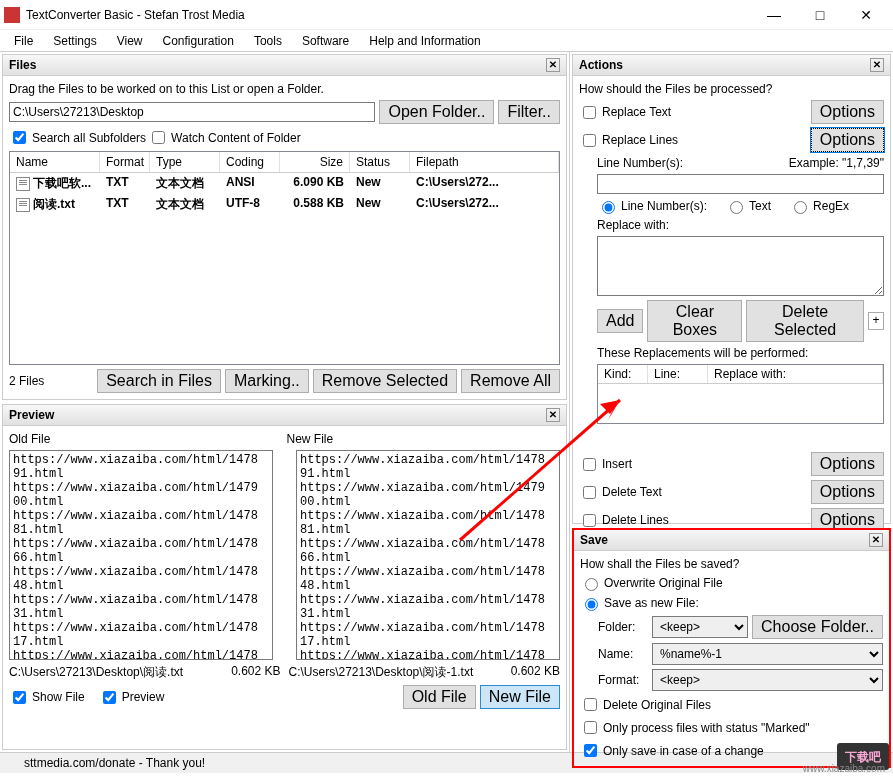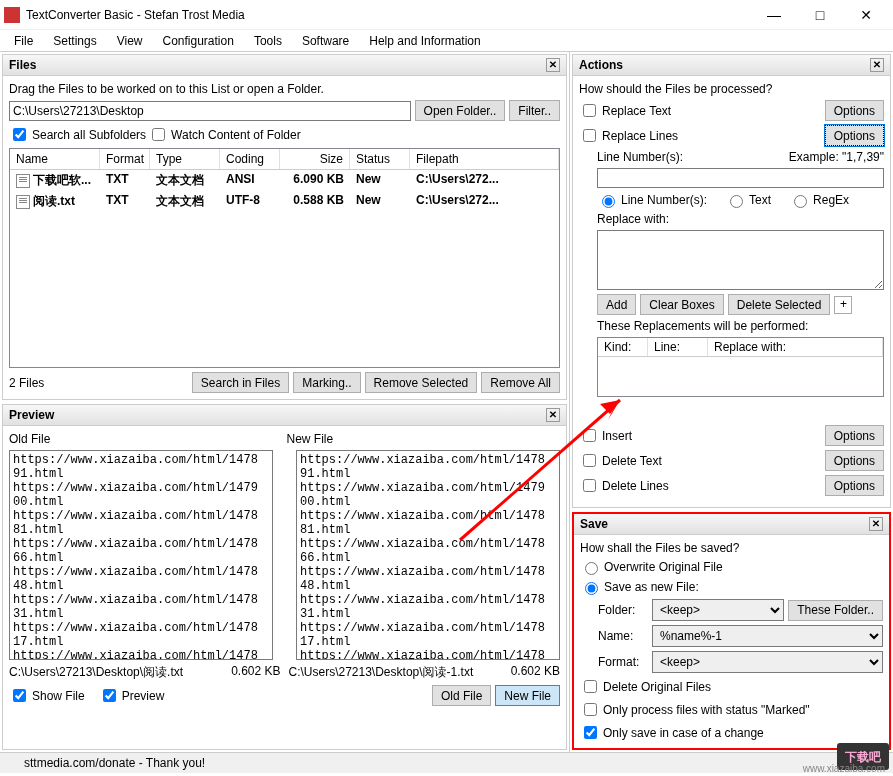--- a/index.html
+++ b/index.html
@@ -14,21 +14,21 @@
 .leftcol { width: 570px; display: flex; flex-direction: column; border-right: 1px solid #ccc; }
 .rightcol { width: 323px; display: flex; flex-direction: column; }
 .panel { display: flex; flex-direction: column; border: 1px solid #ccc; margin: 2px; }
 .panel.highlight { border: 2px solid #f00; }
 .panel-header { background: linear-gradient(#f7f7f7,#e1e1e1); border-bottom: 1px solid #ccc; padding: 3px 6px; font-weight: bold; display: flex; align-items: center; }
 .panel-header .spacer { flex: 1; }
 .panel-header .closebtn { width: 14px; height: 14px; border: 1px solid #999; text-align: center; line-height: 12px; font-size: 10px; }
 .panel-body { padding: 6px; flex: 1; display: flex; flex-direction: column; gap: 4px; }
 .row { display: flex; align-items: center; gap: 4px; }
 input[type="text"], select, textarea { border: 1px solid #7a7a7a; padding: 2px 3px; font-size: 12px; }
-button { background: #e1e1e1; border: 1px solid #adadad; padding: 2px 8px; font-size: 12px; cursor: pointer; min-height: 21px; }
+button { background: #e1e1e1; border: 1px solid #adadad; padding: 2px 8px; font-size: 16px; cursor: pointer; min-height: 21px; }
 button.focused { border: 1px dotted #000; outline: 1px solid #0078d7; }
 .listview { border: 1px solid #828790; background: #fff; flex: 1; overflow: hidden; }
 .listview .headers { display: flex; background: #fff; border-bottom: 1px solid #ccc; }
 .listview .headers .col { padding: 3px 6px; border-right: 1px solid #e0e0e0; }
 .listview .rowdata { display: flex; padding: 1px 0; }
 .listview .rowdata .cell { padding: 1px 6px; white-space: nowrap; overflow: hidden; font-weight: bold; }
 .listview .rowdata .cell.ico { display: flex; align-items: center; gap: 3px; }
 .fileicon { width: 14px; height: 14px; border: 1px solid #888; background: #fff; position: relative; }
 .fileicon::after { content: ""; position: absolute; top: 2px; left: 2px; right: 2px; height: 1px; background: #888; box-shadow: 0 2px 0 #888, 0 4px 0 #888; }
 textarea.preview { width: 100%; height: 210px; font-family: "Courier New", monospace; font-size: 12px; resize: none; white-space: pre; overflow: auto; }
@@ -308,21 +308,21 @@
             <span>Overwrite Original File</span>
           </label>
         <label>
             <input type="radio" name="sv" checked="" style="">
             <span>Save as new File:</span>
           </label>
         <div class="indented" style="display:flex;flex-direction:column;gap:4px">
           <div class="row">
             <span style="width:50px">Folder:</span>
             <select style="flex:1"><option>&lt;keep&gt;</option></select>
-            <button>These Folder..</button>
+            <button>Choose Folder..</button>
           </div>
           <div class="row">
             <span style="width:50px">Name:</span>
             <select style="flex:1"><option>%name%-1</option></select>
           </div>
           <div class="row">
             <span style="width:50px">Format:</span>
             <select style="flex:1"><option>&lt;keep&gt;</option></select>
           </div>
         </div>

